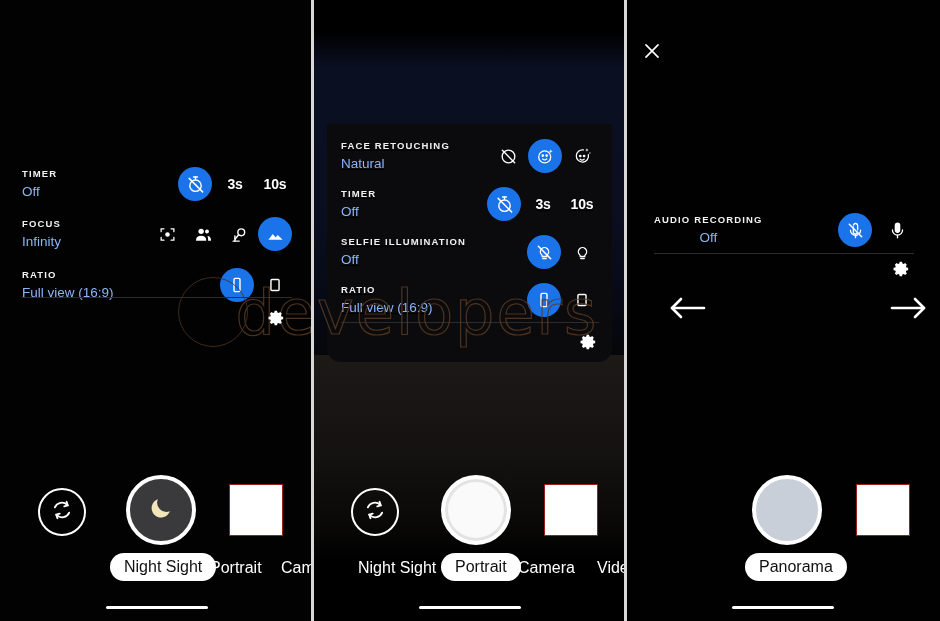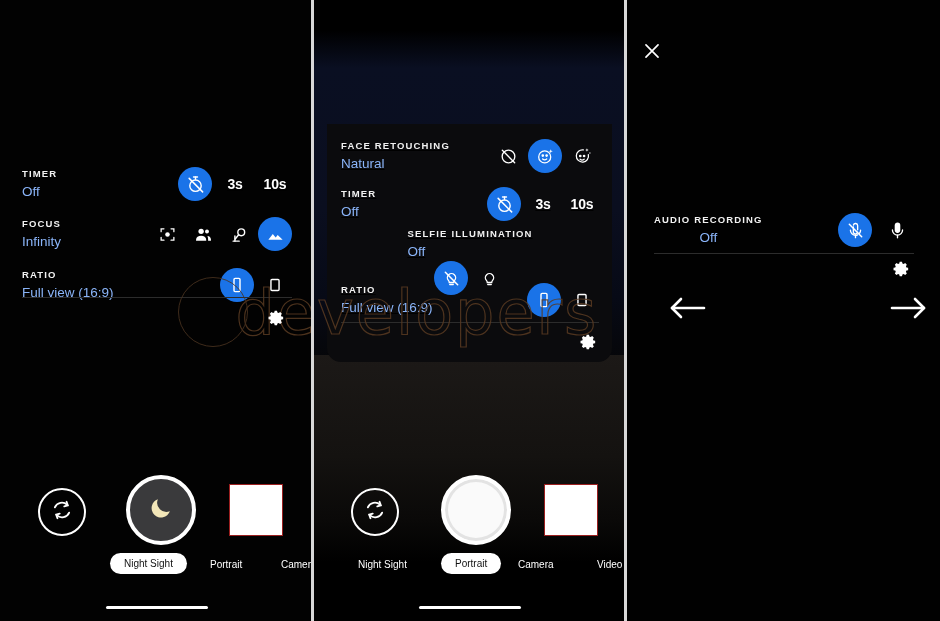--- a/index.html
+++ b/index.html
@@ -52,21 +52,21 @@
 
   
   .bottom{position:absolute;left:0;width:100%;z-index:30;}
   .ctrl-row{position:relative;height:86px;}
   .flip{position:absolute;width:44px;height:44px;border-radius:50%;
         border:2px solid #fff;display:flex;align-items:center;justify-content:center;}
   .shutter{position:absolute;border-radius:50%;display:flex;align-items:center;justify-content:center;}
   .thumb{position:absolute;background:#fff;border:1.5px solid #9b1f1f;}
 
   .modes{position:relative;height:34px;}
-  .mode{position:absolute;color:#fff;font-size:10px;white-space:nowrap;top:6px;}
+  .mode{position:absolute;color:#fff;font-size:16px;white-space:nowrap;top:6px;}
   .mode.active{background:#fff;color:#111;border-radius:16px;padding:5px 14px;
                 top:0;font-weight:400;}
 
   .navbar{position:absolute;left:50%;transform:translateX(-50%);
           width:102px;height:3.5px;background:#fff;border-radius:3px;}
 
   
   .closebtn{position:absolute;width:26px;height:26px;}
   .closebtn svg{display:block;}
   .arrowbtn{position:absolute;}
@@ -283,21 +283,21 @@
             </div>
             <div class="opt">
               <span class="txt">3s</span>
             </div>
             <div class="opt">
               <span class="txt">10s</span>
             </div>
           </div>
         </div>
 
-        <div class="row" style="height:48px;flex-direction:column;">
+        <div class="row" style="height:48px;">
           <div class="row-labels">
             <span class="lbl">SELFIE ILLUMINATION</span>
             <span class="val">Off</span>
           </div>
           <div class="opts" style="gap:4px;">
             <div class="opt sel">
               <span>
                 <svg width="19" height="19" viewBox="0 0 24 24" fill="none" stroke="#fff" stroke-width="1.7" stroke-linecap="round">
                   <path d="M8.1 14.4a5.2 5.2 0 117.8 0c-.9 1-1.1 1.6-1.1 2.6H9.2c0-1-.2-1.6-1.1-2.6z"></path>
                   <path d="M9.8 19.6h4.4"></path>
@@ -440,20 +440,32 @@
     </div>
     <div class="arrowbtn" style="left:262px;top:294px;z-index:65;">
       <span>
         <svg width="42" height="28" viewBox="0 0 42 28" fill="none" stroke="#fff" stroke-width="2.6" stroke-linecap="round" stroke-linejoin="round">
           <path d="M4 14h32"></path>
             <path d="M27 5l9 9-9 9"></path>
         </svg>
       </span>
     </div>
 
+    <div class="bottom" style="bottom:0;">
+      <div class="ctrl-row">
+        <div class="shutter" style="left:126px;top:8px;width:62px;height:62px;background:#c8cfd8;border:4px solid #fff;">
+          <span></span>
+        </div>
+        <div class="thumb" style="left:230px;top:17px;width:52px;height:50px;"></div>
+      </div>
+      <div class="modes" style="margin-bottom:34px;">
+        <div class="mode active" style="left:119px;">Panorama</div>
+      </div>
+      <div class="navbar" style="bottom:12px;"></div>
+    </div>
   </div>
 
   <div class="sep a"></div>
   <div class="sep b"></div>
 
   <div class="watermark">
     <span>developers</span>
     <span class="ring"></span>
   </div>
 

